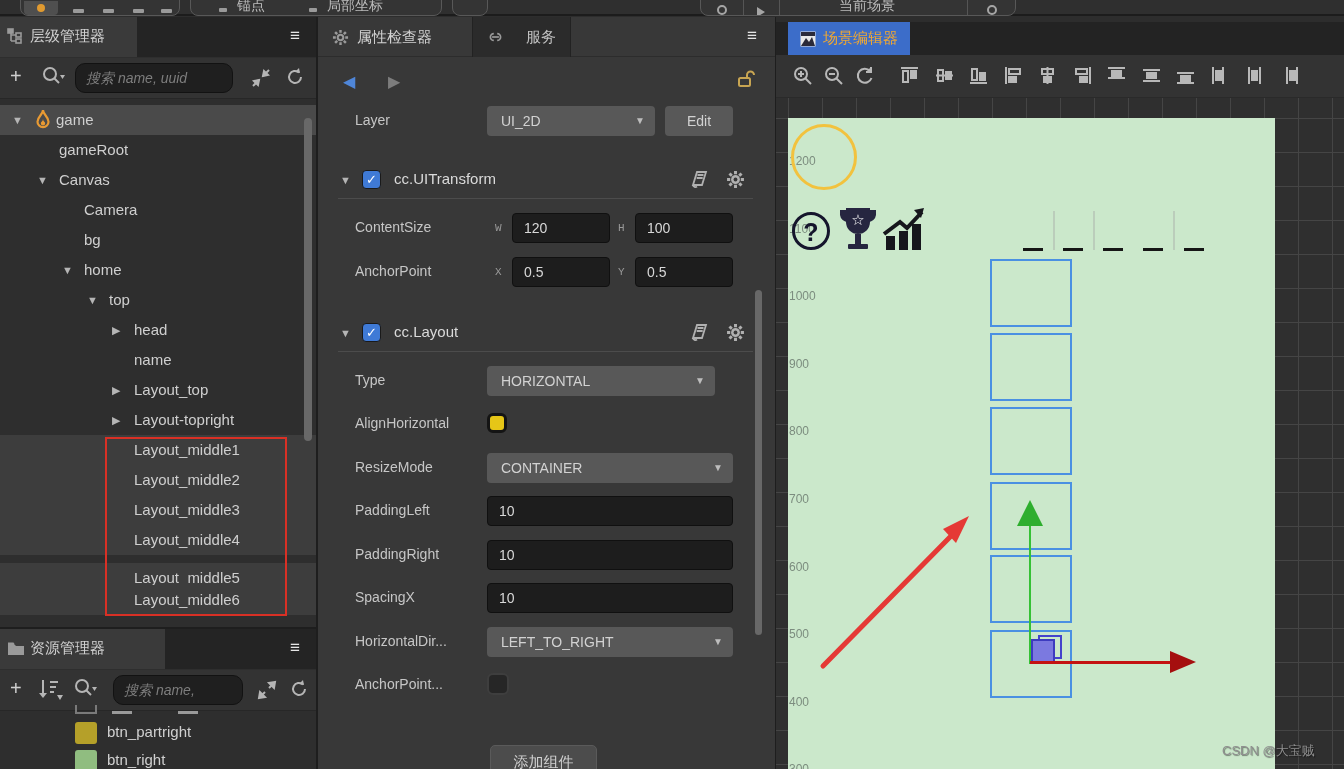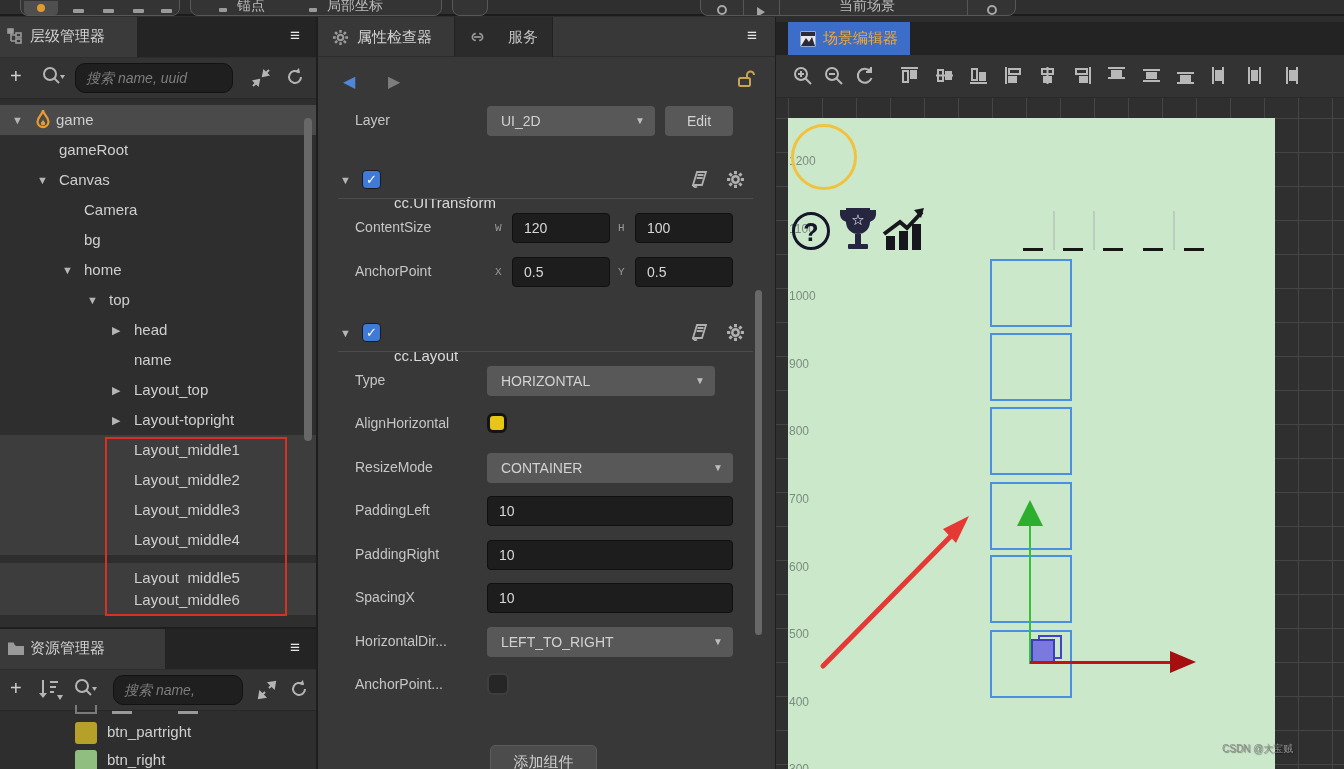--- a/index.html
+++ b/index.html
@@ -42,21 +42,21 @@
   .tab.inactive{background:#2b2b2b;border-left:1px solid #222;border-right:1px solid #222;color:#c0c0c0;}
   .irow-label{position:absolute;left:37px;font-size:14px;color:#c6c6c6;white-space:nowrap;}
   .ifield{position:absolute;height:30px;background:#1d1d1d;border:1px solid #101010;border-radius:4px;color:#d8d8d8;font-size:14px;line-height:28px;padding-left:11px;}
   .idrop{position:absolute;height:30px;background:#585858;border-radius:4px;color:#d2d2d2;font-size:14px;line-height:30px;padding-left:14px;cursor:pointer;}
   .idrop .caret{position:absolute;right:10px;top:0;font-size:10px;color:#bdbdbd;line-height:30px;}
   .ikey{position:absolute;font-size:11px;color:#9a9a9a;font-family:"Liberation Mono","DejaVu Sans Mono",monospace;}
   .comp-head-arrow{position:absolute;font-size:11px;color:#b5b5b5;}
   .chk-blue{position:absolute;width:19px;height:19px;background:#3f7ad6;border:1px solid #1a1a1a;border-radius:4px;color:#fff;font-size:13px;font-weight:bold;text-align:center;line-height:18px;cursor:pointer;}
   .chk-yellow{position:absolute;width:20px;height:20px;background:#e6c617;border:3px solid #141414;border-radius:6px;cursor:pointer;}
   .chk-empty{position:absolute;width:22px;height:22px;background:#262626;border:2px solid #3e3e3e;border-radius:6px;cursor:pointer;}
-  .comp-title{position:absolute;font-size:15px;color:#dadada;margin-top:24px;}
+  .comp-title{position:absolute;font-size:15px;color:#dadada;}
   .divider{position:absolute;left:20px;right:22px;height:1px;background:#4c4c4c;}
   .btn{position:absolute;background:#585858;border-radius:4px;color:#d2d2d2;font-size:14px;text-align:center;cursor:pointer;}
   .addcomp{position:absolute;background:#4c4c4c;border:1px solid #5a5a5a;border-radius:5px;color:#d0d0d0;font-size:15px;text-align:center;line-height:32px;cursor:pointer;}
   
   .scene-tabstrip{position:absolute;left:0;top:5px;right:0;height:33px;background:#232323;}
   .scene-tab{position:absolute;left:12px;top:0;height:33px;padding:0 12px;background:#3c6dc9;display:flex;align-items:center;gap:7px;cursor:pointer;}
   .scene-tab .lbl{color:#f0a832;font-size:15px;}
   .scene-toolbar{position:absolute;left:0;top:38px;right:0;height:43px;background:#333;display:flex;align-items:center;border-bottom:1px solid #2a2a2a;}
   .sicon{width:22px;height:22px;margin-right:9px;cursor:pointer;flex:none;}
   .viewport{position:absolute;left:0;top:81px;right:0;bottom:0;background-color:#2f2f2f;
@@ -68,21 +68,21 @@
   .qicon{position:absolute;left:16px;top:114px;width:38px;height:38px;border:3px solid #15152c;border-radius:50%;color:#15152c;font-size:25px;font-weight:bold;text-align:center;line-height:34px;}
   .sbox{position:absolute;left:214px;width:82px;height:68px;border:2px solid #4a90e2;}
   .dash{position:absolute;height:3px;width:20px;background:#161616;top:150px;}
   .vline{position:absolute;width:2px;height:39px;top:113px;background:rgba(185,200,185,.85);}
   .gz-line-g{position:absolute;left:253px;top:427px;width:2px;height:139px;background:#35c135;}
   .gz-head-g{position:absolute;left:241px;top:402px;width:0;height:0;border-left:13px solid transparent;border-right:13px solid transparent;border-bottom:26px solid #2eae2e;}
   .gz-line-r{position:absolute;left:254px;top:563px;width:142px;height:3px;background:#c41212;}
   .gz-head-r{position:absolute;left:394px;top:553px;width:0;height:0;border-top:11px solid transparent;border-bottom:11px solid transparent;border-left:26px solid #a50f0f;}
   .gz-sq-outline{position:absolute;left:262px;top:537px;width:24px;height:24px;border:2px solid #4442cc;}
   .gz-sq{position:absolute;left:255px;top:541px;width:24px;height:24px;background:#7b79e0;border:2px solid #3d3bbf;}
-  .watermark{position:absolute;left:1222px;top:742px;font-size:10px;color:#8f8f8f;text-shadow:1px 1px 1px rgba(0,0,0,.45);z-index:9;}
+  .watermark{position:absolute;left:1222px;top:742px;font-size:13px;color:#8f8f8f;text-shadow:1px 1px 1px rgba(0,0,0,.45);z-index:9;}
   .asset-sq{position:absolute;left:75px;width:22px;height:22px;border-radius:3px;}
   .arow{position:absolute;left:0;right:0;height:28px;font-size:15px;color:#d0d0d0;}
 </style>
 </head>
 <body>
 
 <div class="app">
 
   <div class="topstrip">
     <div class="tgroup" style="left:20px;width:160px;">
@@ -313,21 +313,21 @@
                 <circle cx="9" cy="9" r="4"></circle>
                 <g stroke="#9a9a9a" stroke-width="2.6">
                   <path d="M9 1 v3 M9 14 v3 M1 9 h3 M14 9 h3 M3.3 3.3 l2.2 2.2 M12.5 12.5 l2.2 2.2 M14.7 3.3 l-2.2 2.2 M5.5 12.5 l-2.2 2.2"></path>
                 </g>
                 <circle cx="9" cy="9" r="1.8" fill="#383838"></circle>
               </g>
             </svg>
         </span>
         <span>属性检查器</span>
       </div>
-      <div class="tab inactive" style="left:136px;gap:22px;">
+      <div class="tab inactive" style="left:154px;gap:22px;">
         <span>
           <svg width="17" height="12" viewBox="0 0 20 12">
               <g stroke="#9a9a9a" stroke-width="2" fill="none">
                 <path d="M8 2 a4 4 0 1 0 0 8"></path>
                 <path d="M12 2 a4 4 0 1 1 0 8"></path>
                 <path d="M6 6 h8"></path>
               </g>
             </svg>
         </span>
         <span>服务</span>

